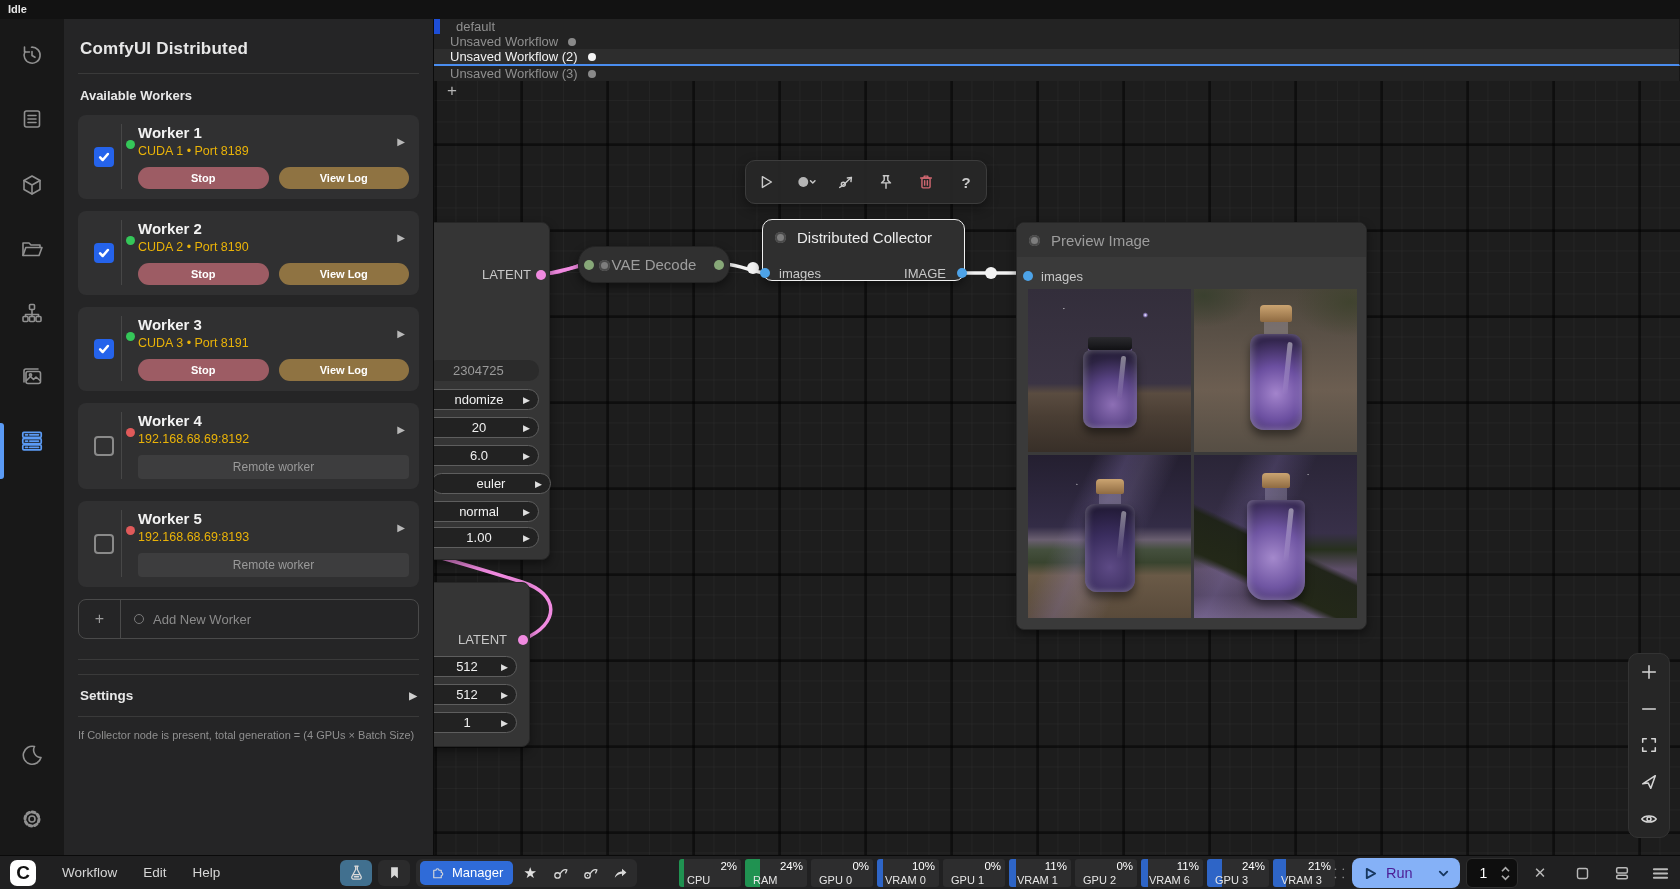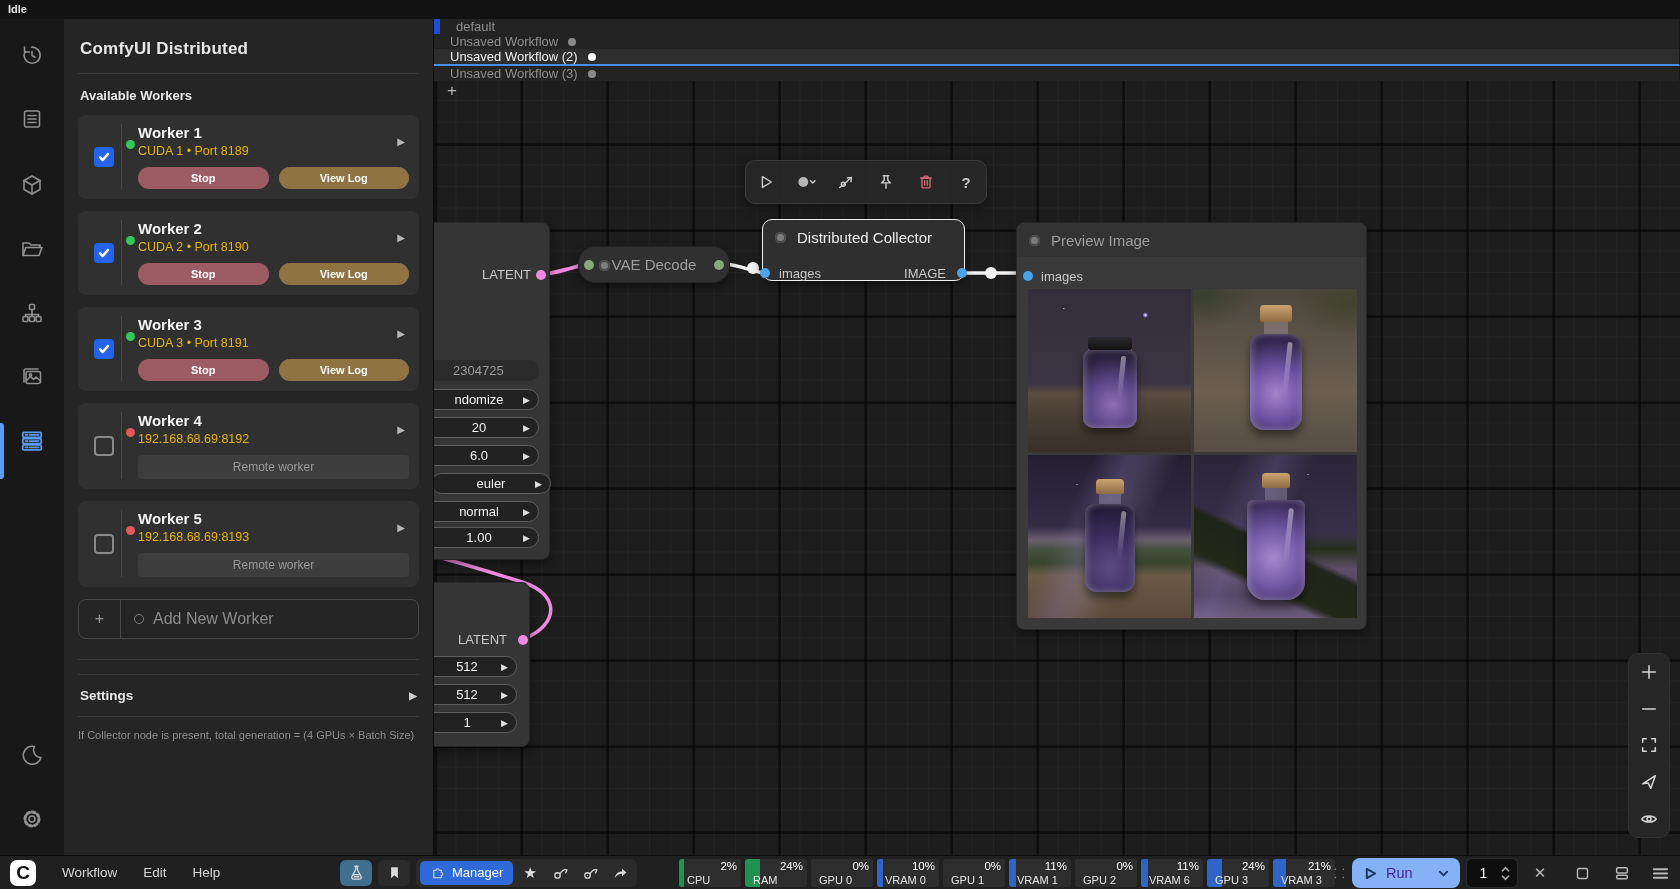--- a/index.html
+++ b/index.html
@@ -32,21 +32,21 @@
   .wc-dot.on { background:#35c759; } .wc-dot.off { background:#e05a5a; }
   .wc-name { font-size:15px; font-weight:bold; color:#f2f2f2; line-height:17px; }
   .wc-detail { font-size:12.5px; color:#eab308; margin-top:3px; }
   .wc-expand { position:absolute; right:4px; top:12px; color:#b8b8b8; font-size:10px; cursor:pointer; }
   .wc-buttons { display:flex; gap:10px; margin-top:9px; }
   .btn-stop { flex:1; height:22px; border-radius:11px; background:#9d5c64; color:#fff; font-size:11px; font-weight:bold; display:flex; align-items:center; justify-content:center; cursor:pointer; }
   .btn-log { flex:1; height:22px; border-radius:11px; background:#8f7342; color:#fff; font-size:11px; font-weight:bold; display:flex; align-items:center; justify-content:center; cursor:pointer; }
   .remote-bar { height:24px; margin-top:9px; border-radius:4px; background:#3d3d3e; color:#9a9a9a; font-size:12px; display:flex; align-items:center; justify-content:center; }
   .add-row { display:flex; border:1px solid #4a4a4a; border-radius:8px; height:40px; margin-top:4px; overflow:hidden; }
   .add-plus { width:42px; border-right:1px solid #4a4a4a; display:flex; align-items:center; justify-content:center; color:#9a9a9a; font-size:16px; cursor:pointer; }
-  .add-input { flex:1; display:flex; align-items:center; gap:9px; padding-left:13px; color:#8b8b8b; font-size:16px; cursor:text; }
+  .add-input { flex:1; display:flex; align-items:center; gap:9px; padding-left:13px; color:#8b8b8b; font-size:13px; cursor:text; }
   .add-circle { width:10px; height:10px; border:1.5px solid #7a7a7a; border-radius:50%; }
   .panel-div { border-top:1px solid #3a3a3a; margin:20px 0 0 0; }
   .panel-btns { display:flex; gap:14px; margin-top:16px; }
   .grey-btn { flex:1; height:28px; background:#4b4b4c; border-radius:6px; color:#f0f0f0; font-size:12.5px; display:flex; align-items:center; justify-content:center; cursor:pointer; }
   .settings-row { display:flex; align-items:center; justify-content:space-between; padding:13px 2px; margin-top:14px; border-top:1px solid #3a3a3a; border-bottom:1px solid #3a3a3a; cursor:pointer; }
   .settings-row span { font-size:13.5px; font-weight:bold; }
   .settings-row .arr { color:#cfcfcf; font-size:10px; }
   .footer-note { font-size:11px; color:#8f8f8f; margin-top:12px; white-space:nowrap; }
 
   

